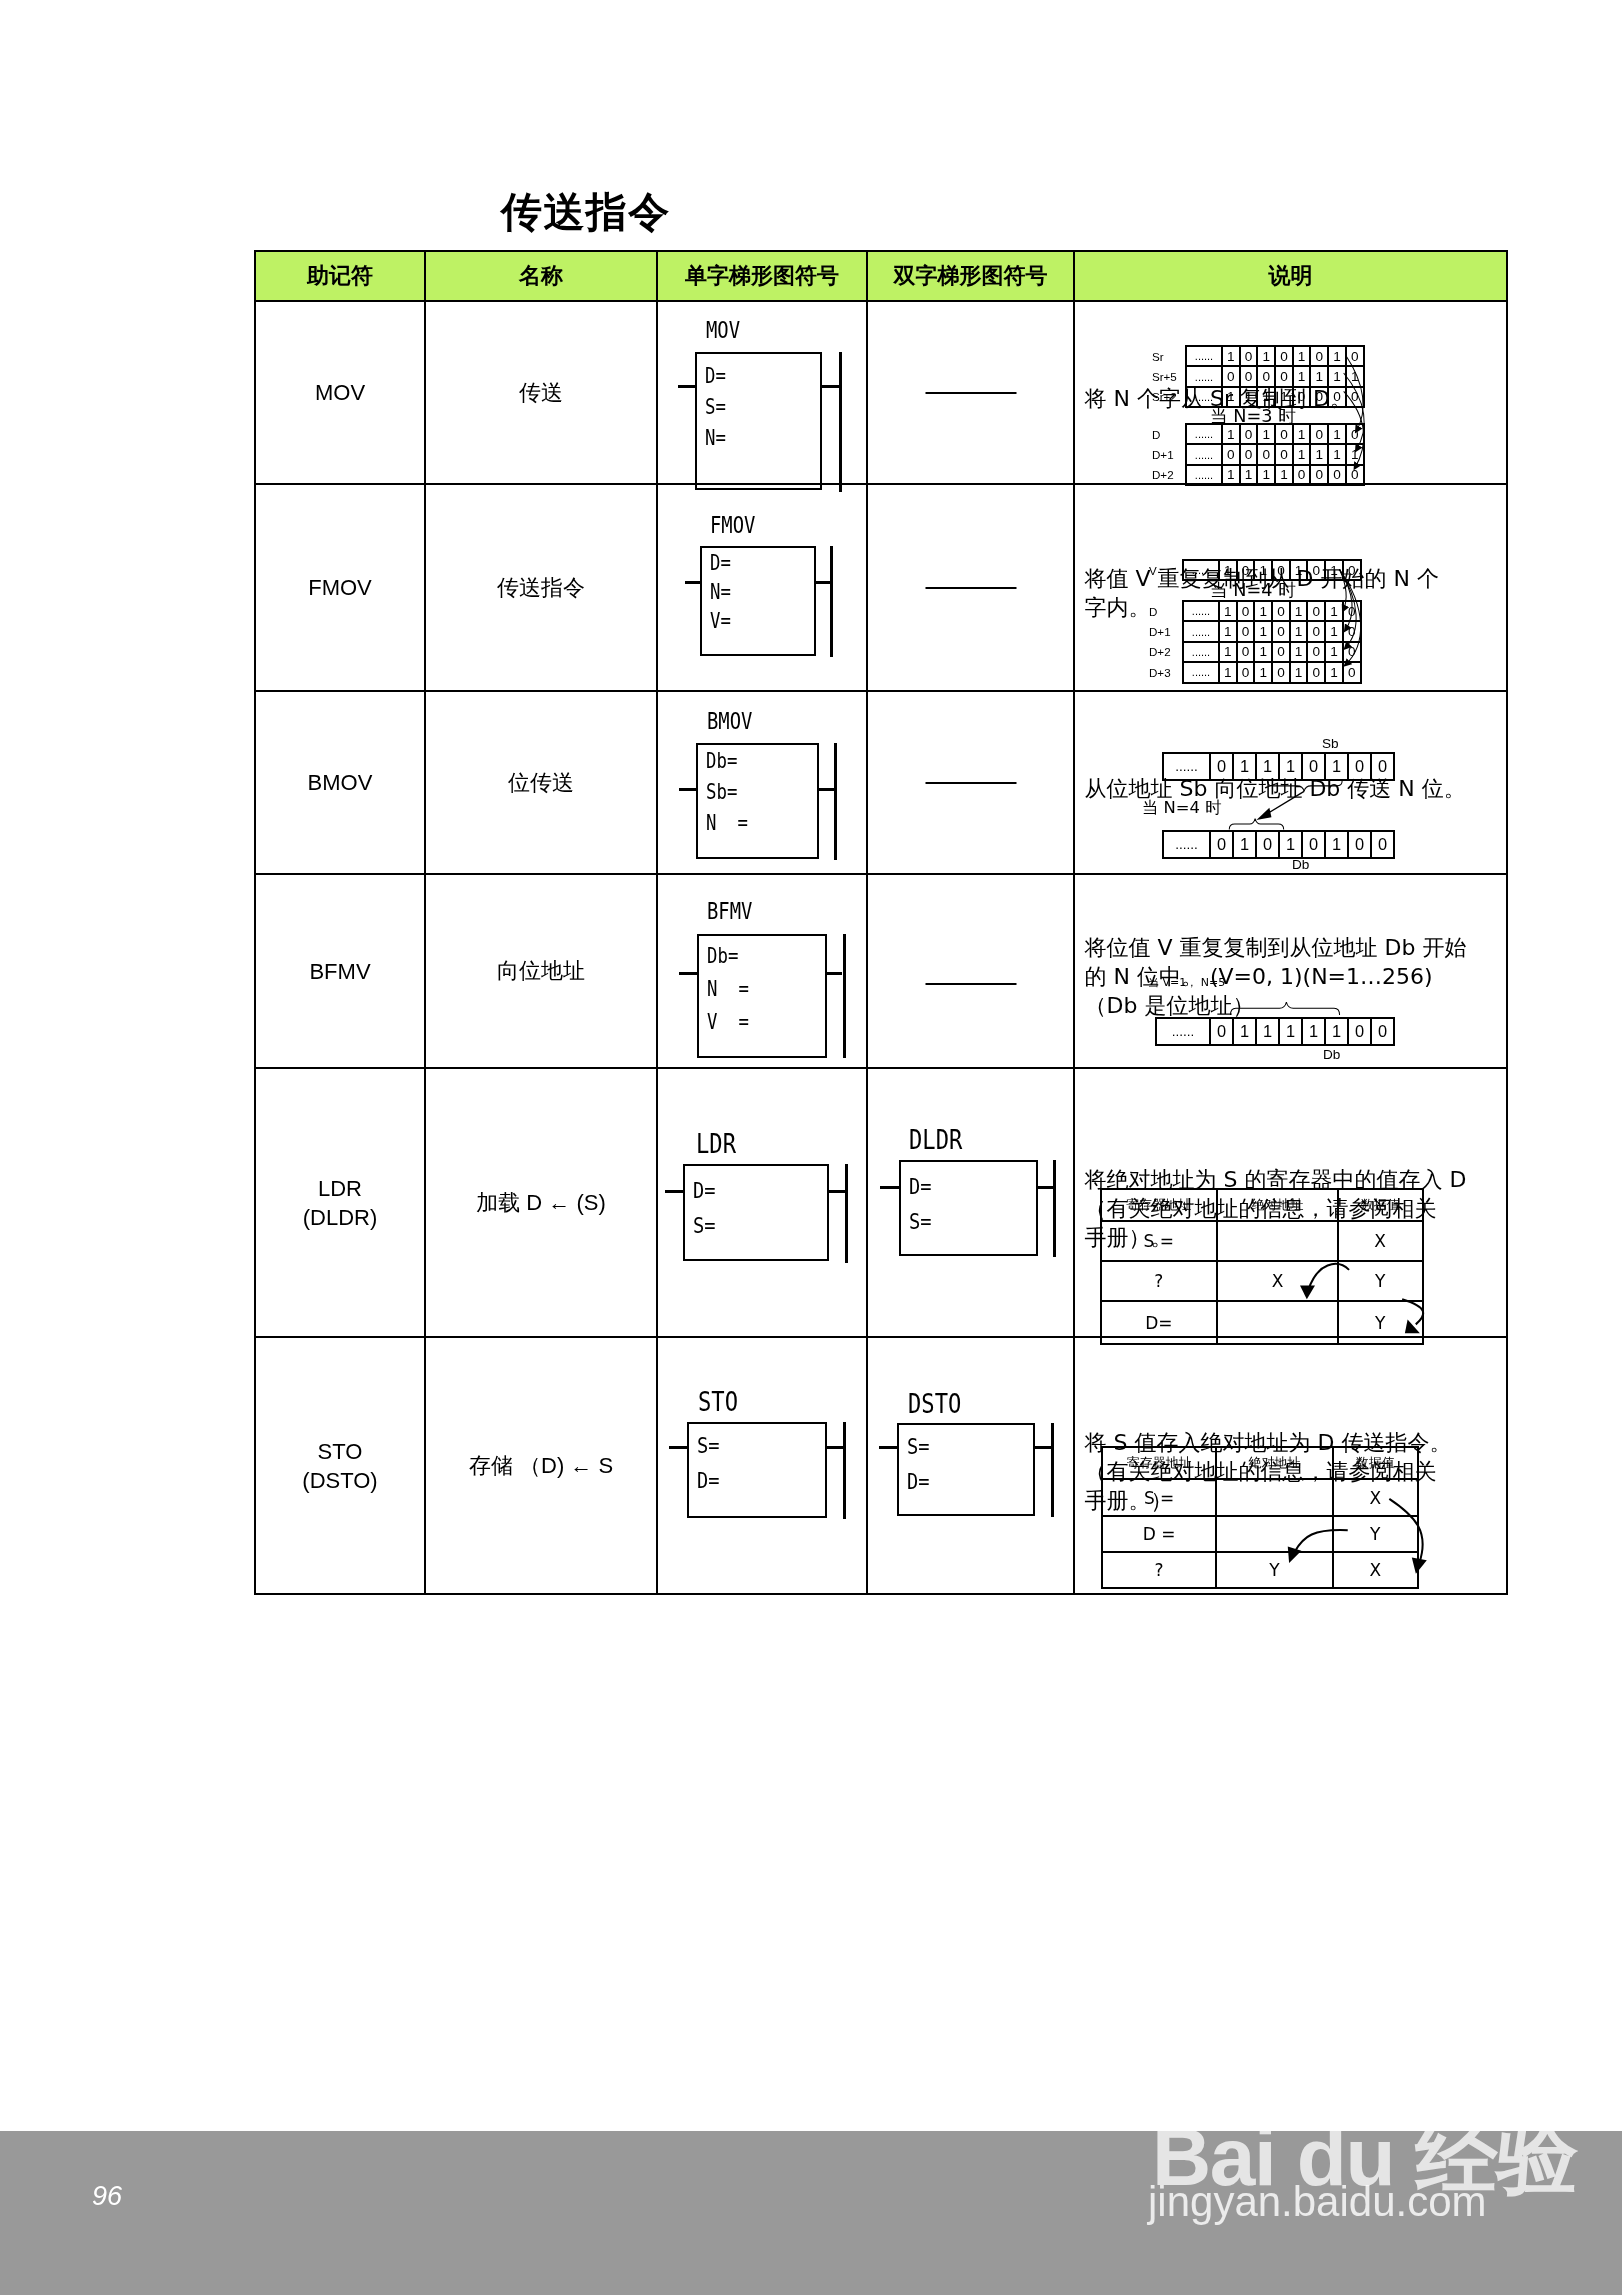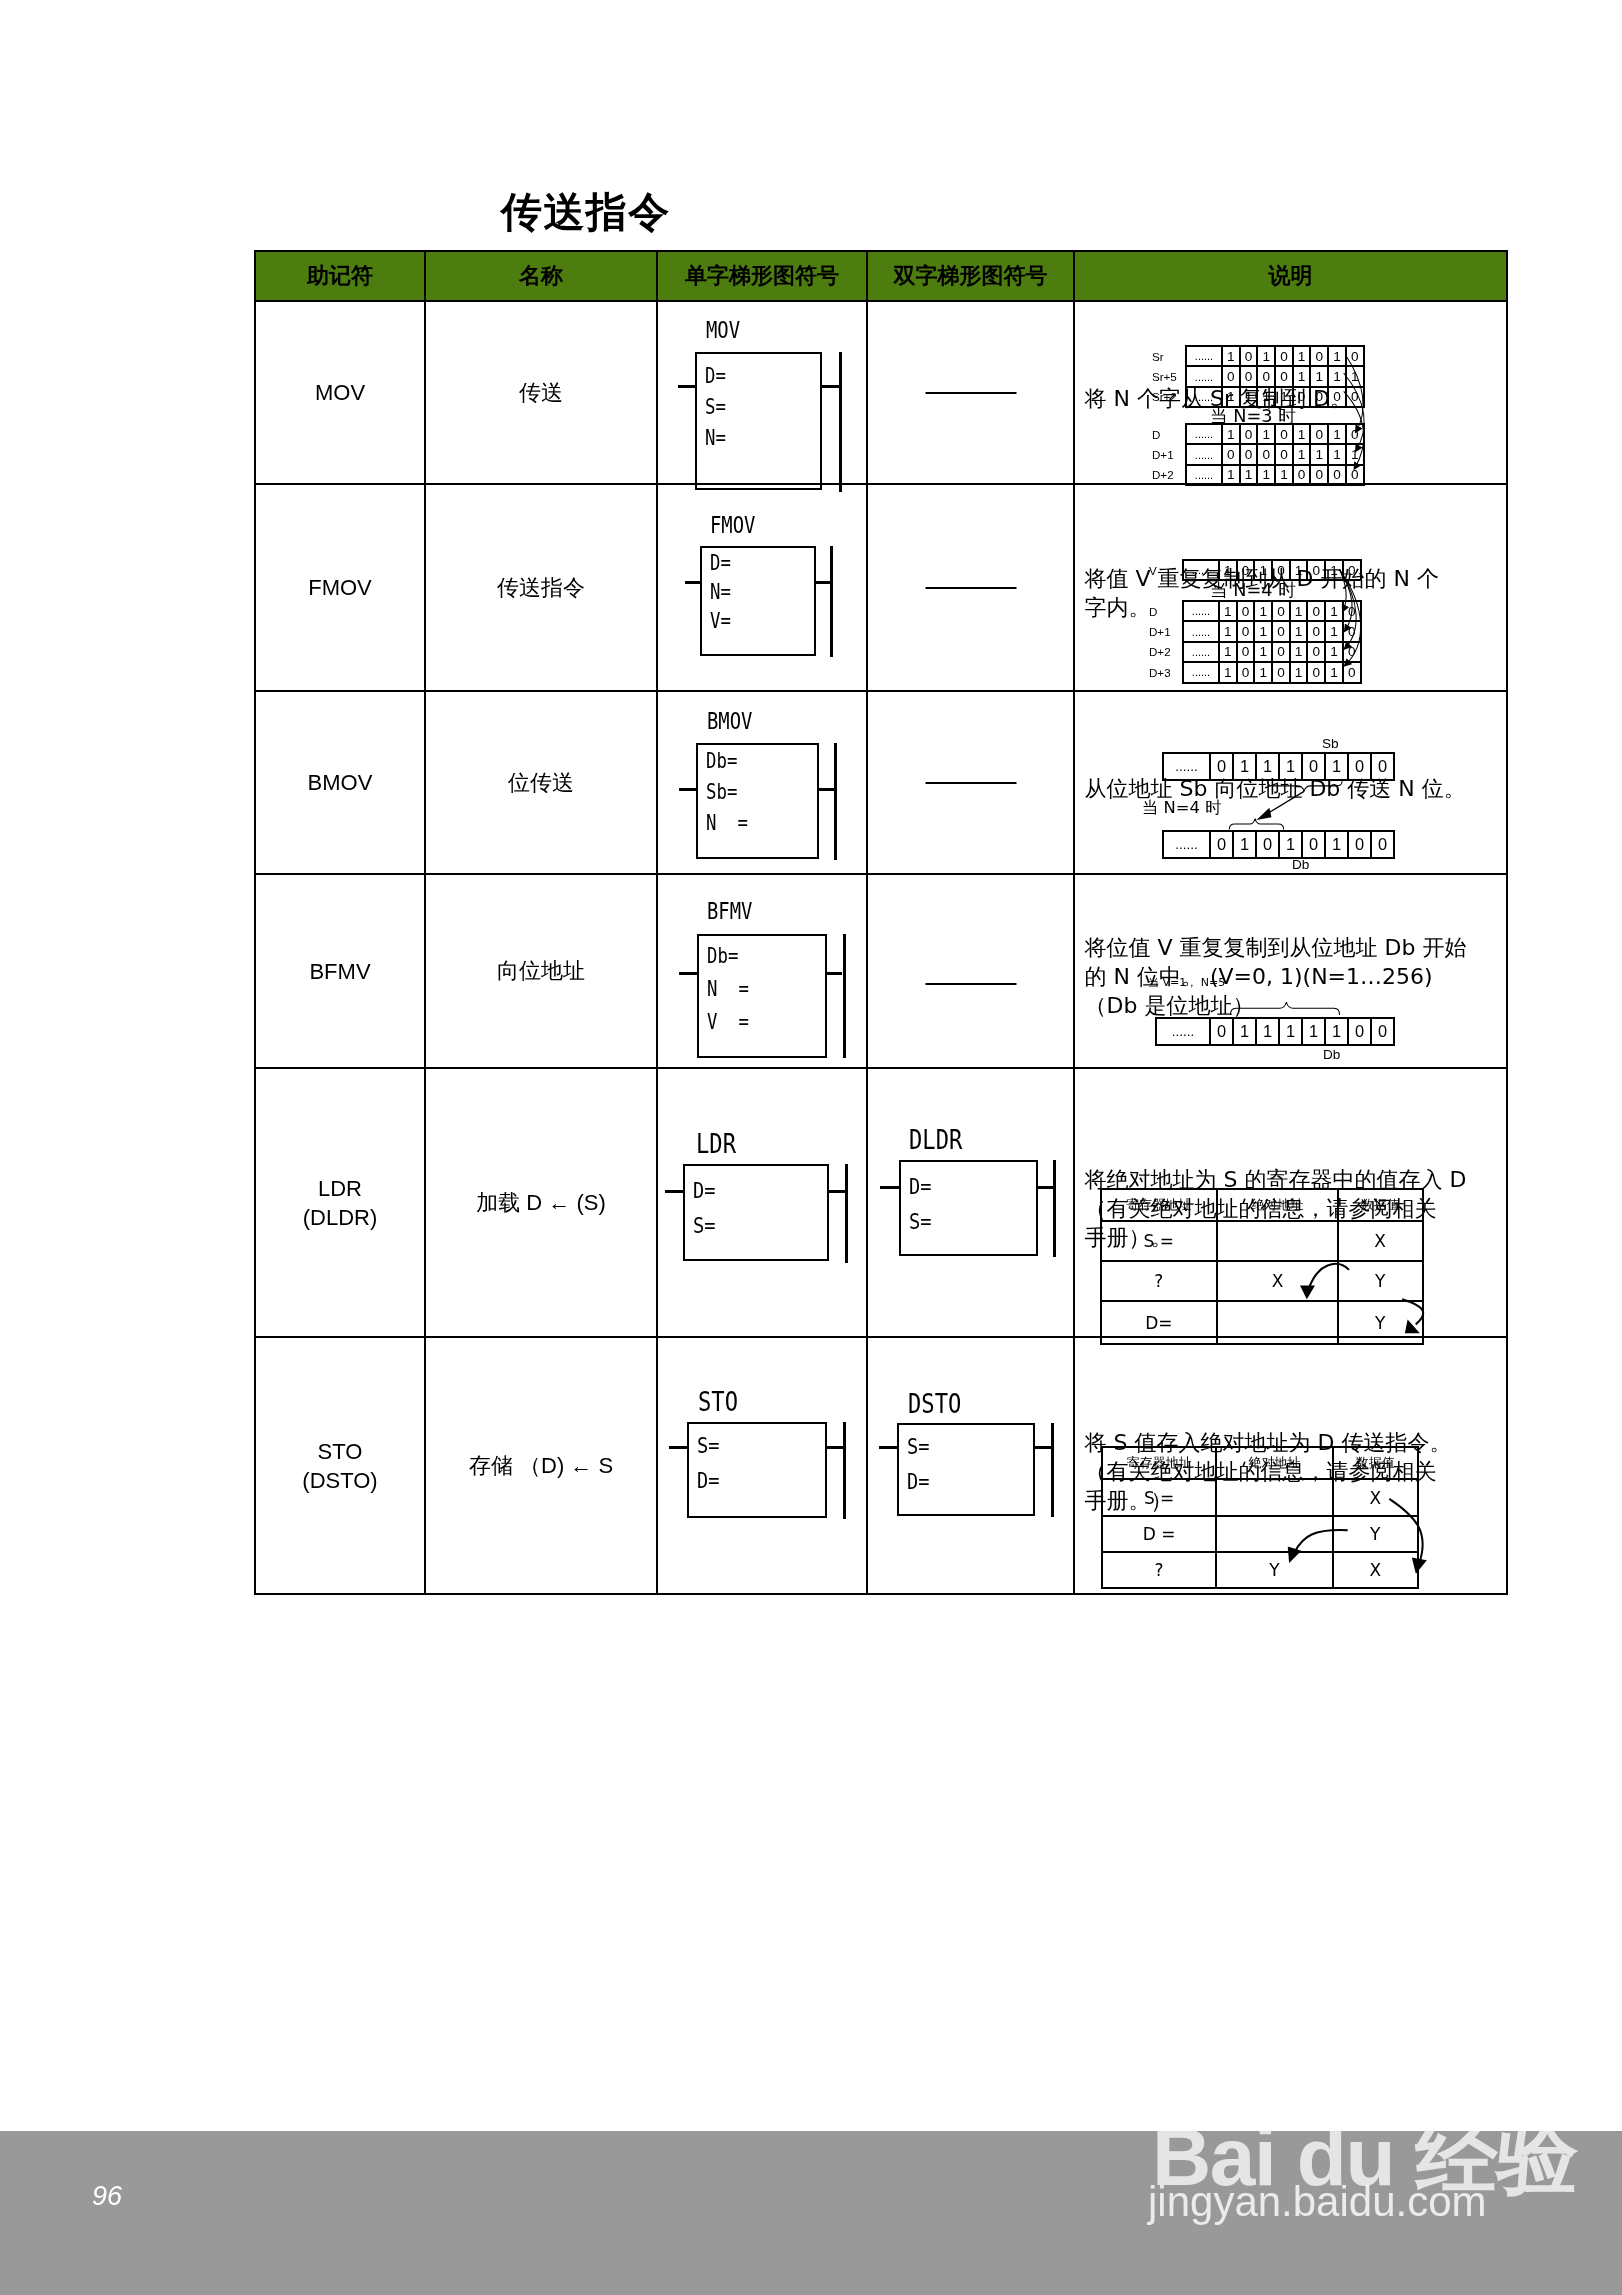--- a/index.html
+++ b/index.html
@@ -2,21 +2,21 @@
 <html style="font-size:11px"><head>
 <meta charset="utf-8">
 <style>
   html, body { margin:0; padding:0; }
   body { width:1622px; height:2295px; position:relative; background:#ffffff; overflow:hidden;
          font-family:"Liberation Sans","DejaVu Sans",sans-serif; color:#000; }
   .title { position:absolute; left:501px; top:185px; font-size:41px; font-weight:bold; letter-spacing:1.4px;
            font-family:"DejaVu Sans",sans-serif; }
   table.main { position:absolute; left:254px; top:250px; border-collapse:collapse; table-layout:fixed; width:1252px; }
   table.main th, table.main td { border:2px solid #000; padding:0; vertical-align:middle; }
-  table.main th { background:#4d7c0f; height:48px; font-size:22px; font-weight:bold; font-family:"DejaVu Sans",sans-serif; text-align:center; }
+  table.main th { background:#bef264; height:48px; font-size:22px; font-weight:bold; font-family:"DejaVu Sans",sans-serif; text-align:center; }
   table.main td.mn, table.main td.nm { text-align:center; font-size:22px; }
   table.main td.mn { line-height:29px; }
   td.ladder, td.ladder2 { position:relative; }
   td.desc { vertical-align:top; position:relative; }
   .desc-text { font-size:22px; line-height:29px; padding:11px 0 0 9.5px; white-space:pre-line; font-family:"DejaVu Sans",sans-serif; }
   .dash { position:absolute; left:50%; top:50%; width:91px; height:2px; background:#000; transform:translate(-50%,-50%); }
 
   
   .lb { position:absolute; }
   .lb .lbl { position:absolute; font-family:"DejaVu Sans Mono","Liberation Mono",monospace; font-size:23px; transform:scaleX(0.82); transform-origin:left; }

